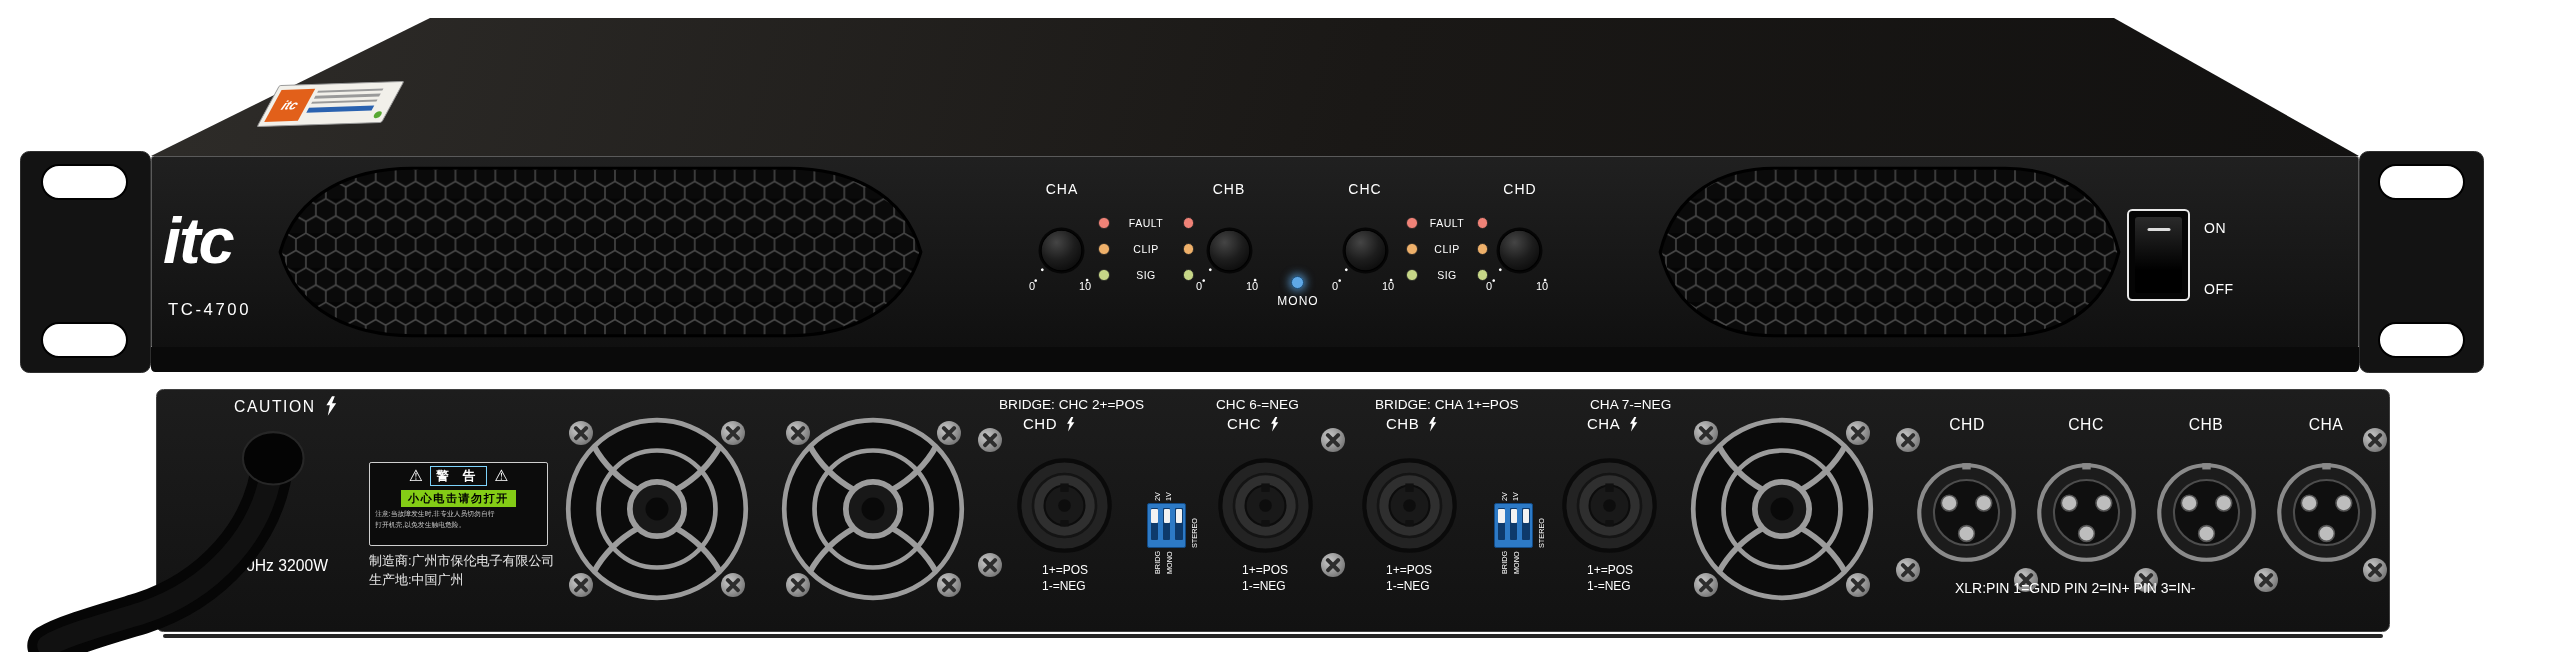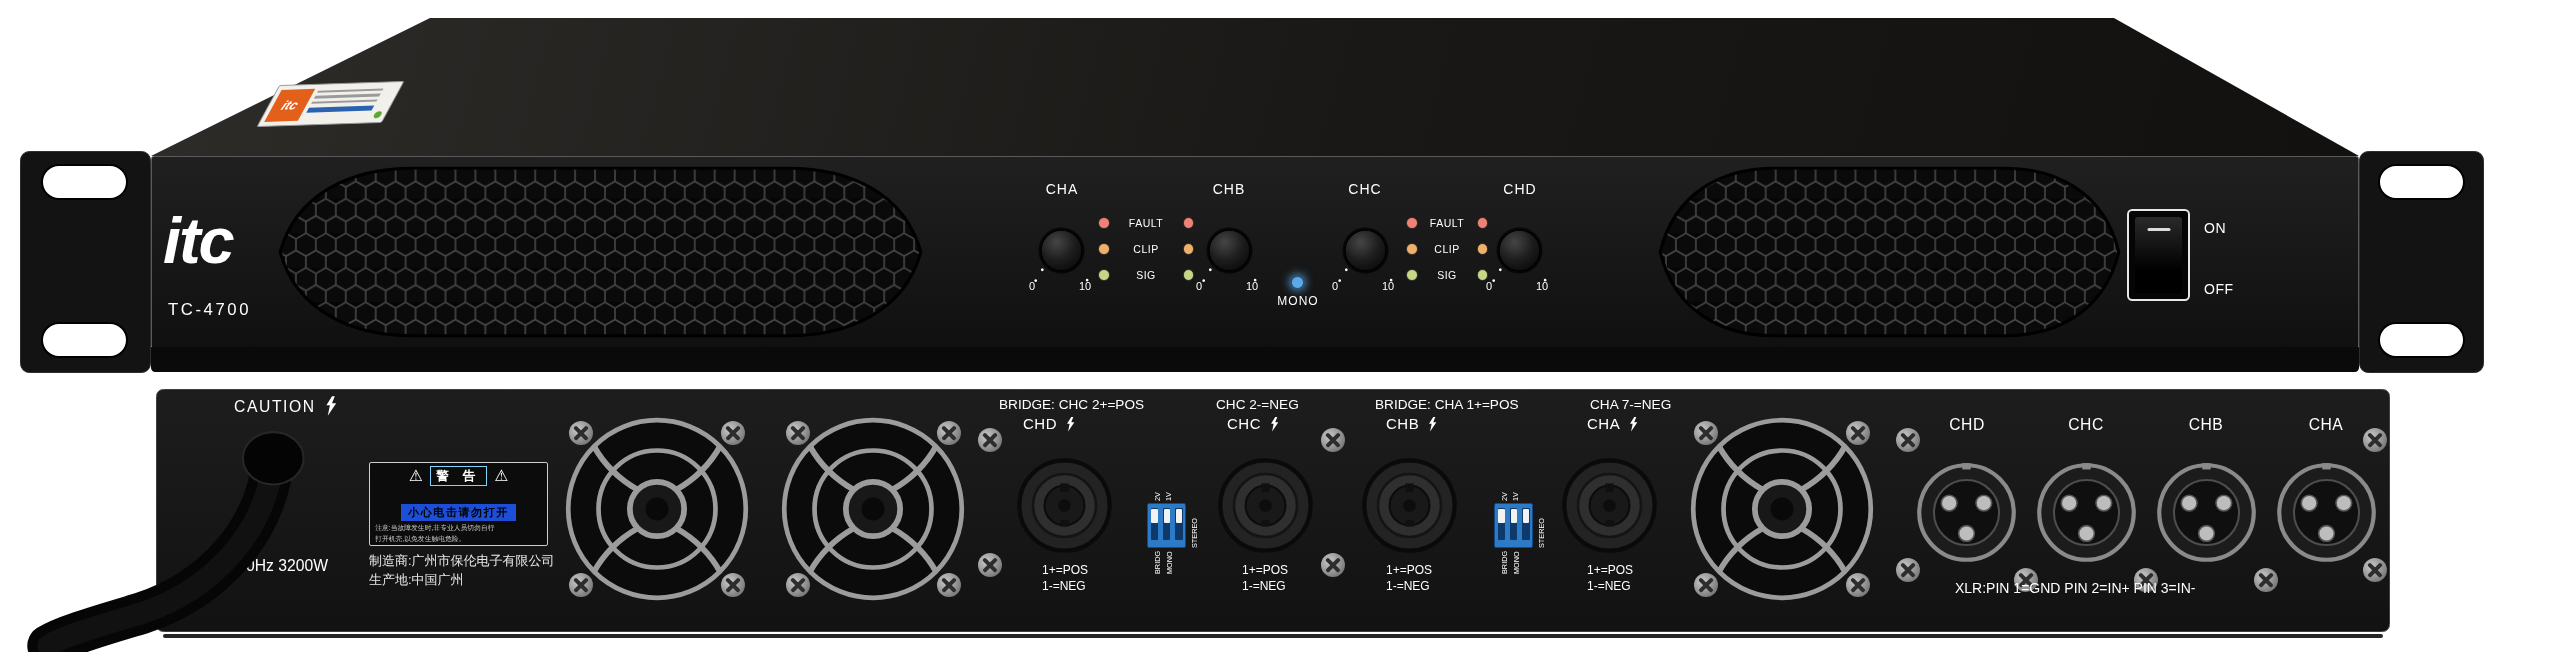--- a/index.html
+++ b/index.html
@@ -59,21 +59,21 @@
   .dlab{position:absolute;color:#fff;font-size:7.3px;transform:rotate(-90deg);transform-origin:left top;white-space:nowrap}
   .dipblock{position:absolute;left:7.3px;top:23px;width:39px;height:45px;background:#2d7ac6;border:1.6px solid #124a85;
     border-radius:2.1px;display:flex;justify-content:space-around;align-items:flex-start;padding-top:4.2px;box-sizing:border-box}
   .dipslot{width:7.3px;height:32px;background:#0e3a6b;border-radius:1px;position:relative}
   .dipslider{position:absolute;left:0.5px;top:1px;width:6.3px;height:13.6px;background:#f2f2f2;border-radius:1px}
   .warnbox{position:absolute;left:369px;top:462px;width:179px;height:84px;border:1.6px solid #cfcfcf;background:#0c0c0c;
     border-radius:2.1px;display:flex;flex-direction:column;align-items:center;padding:3.1px 5.2px;box-sizing:border-box;gap:2.1px}
   .warnrow1{display:flex;align-items:center;gap:7.3px}
   .warntri{color:#fff;font-size:15.7px;line-height:1}
   .warntitle{color:#fff;font-size:12.6px;font-weight:bold;letter-spacing:5.2px;border:1px solid #7dd3fc;padding:0.5px 5.2px}
-  .warnstrip{background:#1d4ed8;color:#000;font-size:11px;font-weight:bold;letter-spacing:1.6px;padding:1px 7.3px;margin-top:16px}
+  .warnstrip{background:#84cc16;color:#000;font-size:11px;font-weight:bold;letter-spacing:1.6px;padding:1px 7.3px;margin-top:2px}
   .warnsmall{color:#c8c8c8;font-size:6.8px;line-height:9px;align-self:flex-start}
   .mfr{position:absolute;left:369px;top:551px;color:#e8e8e8;font-size:13px;line-height:19px;white-space:nowrap}
 </style>
 </head>
 <body>
 
 <div id="stage">
 
   <svg width="0" height="0" style="position:absolute">
     <defs>
@@ -282,21 +282,21 @@
   <div class="screw" style="left:1321px;top:553px"></div>
   <div class="screw" style="left:1896px;top:428px"></div>
   <div class="screw" style="left:1896px;top:558px"></div>
   <div class="screw" style="left:2363px;top:428px"></div>
   <div class="screw" style="left:2363px;top:558px"></div>
   <div class="screw" style="left:2014px;top:568px"></div>
   <div class="screw" style="left:2134px;top:568px"></div>
   <div class="screw" style="left:2254px;top:568px"></div>
 
   <span class="t" style="left:999px;top:397px;font-size:13.6px">BRIDGE: CHC 2+=POS</span>
-  <span class="t" style="left:1216px;top:397px;font-size:13.6px">CHC 2-=NEG</span>
+  <span class="t" style="left:1216px;top:397px;font-size:13.6px">CHC 6-=NEG</span>
   <span class="t" style="left:1375px;top:397px;font-size:13.6px">BRIDGE: CHA 1+=POS</span>
   <span class="t" style="left:1590px;top:397px;font-size:13.6px">CHA 7-=NEG</span>
 
   <div class="chrow" style="left:1023px;top:415px">
     <span>CHD</span>
     <svg width="9.4" height="14.6" viewBox="0 0 18 28">
         <path d="M10,0 L2,13 L7,13 L4,28 L16,10 L10,10 L14,0 Z" fill="#fff"></path>
       </svg>
   </div>
   <div class="chrow" style="left:1227px;top:415px">

